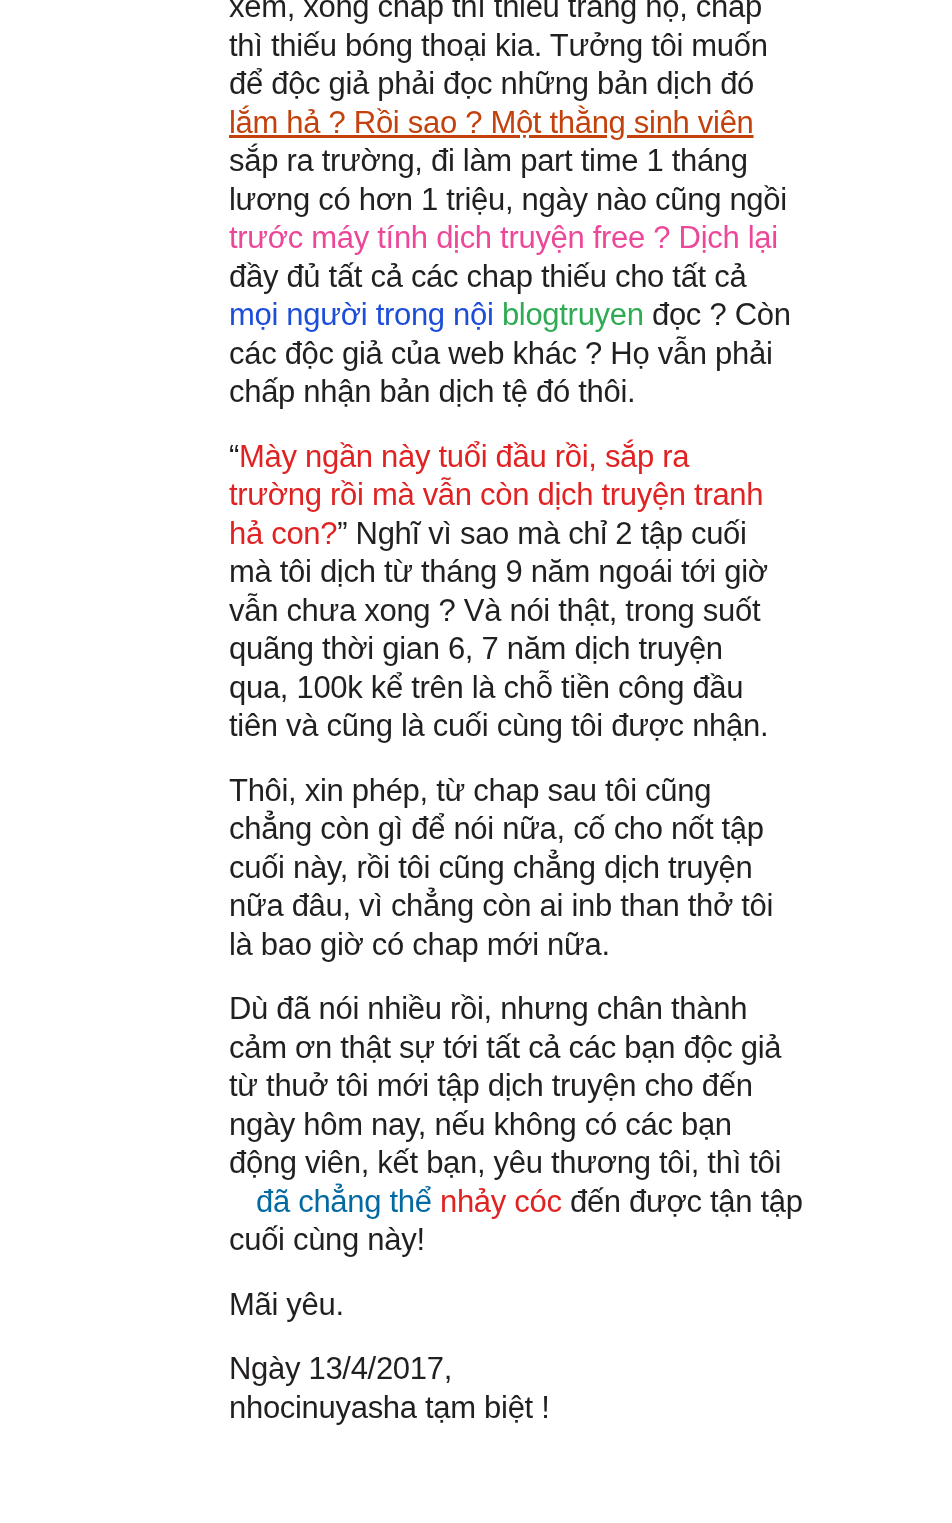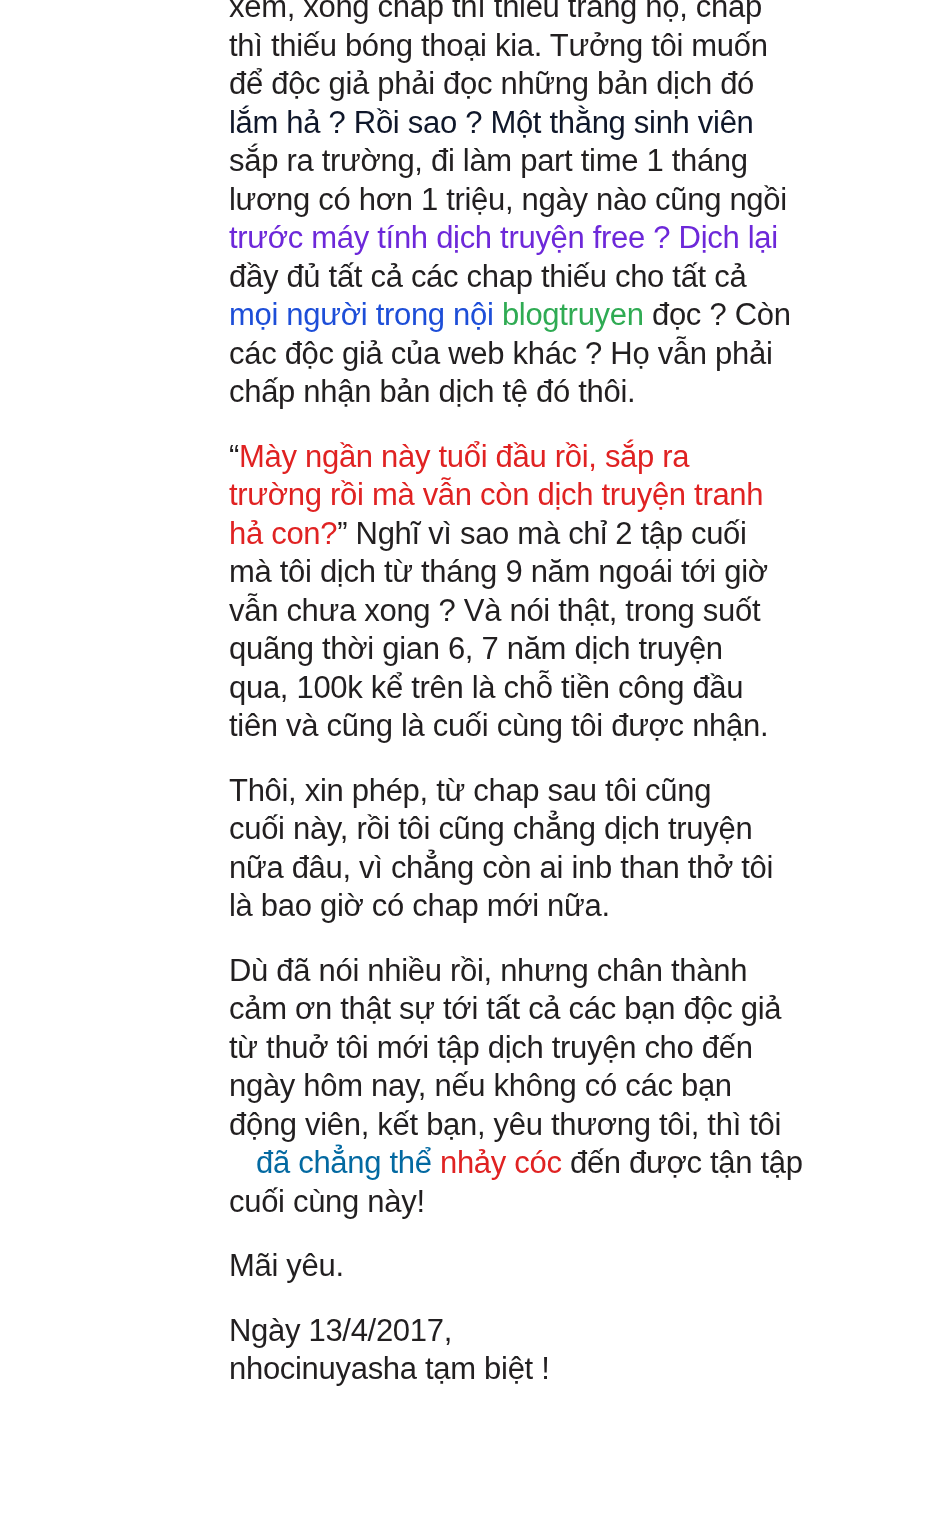--- a/index.html
+++ b/index.html
@@ -43,41 +43,42 @@
 </style>
 </head>
 <body>
 
 <div class="letter-block">
   <div>
       <div class="para">
         <div class="line"><span style="color: rgb(34, 31, 32);">xem, xong chap thì thiếu trang nọ, chap</span></div>
         <div class="line"><span style="color: rgb(34, 31, 32);">thì thiếu bóng thoại kia. Tưởng tôi muốn</span></div>
         <div class="line"><span style="color: rgb(34, 31, 32);">để độc giả phải đọc những bản dịch đó</span></div>
-        <div class="line"><span style="color: #0f172a;">lắm hả ? Rồi sao ? Một thằng sinh viên</span></div>
+        <div class="line"><span style="color: #c2410c; text-decoration: underline;">lắm hả ? Rồi sao ? Một thằng sinh viên</span></div>
         <div class="line"><span style="color: rgb(34, 31, 32);">sắp ra trường, đi làm part time 1 tháng</span></div>
         <div class="line"><span style="color: rgb(34, 31, 32);">lương có hơn 1 triệu, ngày nào cũng ngồi</span></div>
-        <div class="line"><span style="color: #6d28d9; text-align: center;">trước máy tính dịch truyện free ? Dịch lại</span></div>
+        <div class="line"><span style="color: #ec4899; text-align: center;">trước máy tính dịch truyện free ? Dịch lại</span></div>
         <div class="line"><span style="color: rgb(34, 31, 32); text-align: right;">đầy đủ tất cả các chap thiếu cho tất cả</span></div>
         <div class="line"><span style="color: #1d4ed8;">mọi người trong nội </span><span style="color: rgb(47, 171, 83); margin-top: 16px;">blogtruyen</span><span style="color: rgb(34, 31, 32);"> đọc ? Còn</span></div>
         <div class="line"><span style="color: rgb(34, 31, 32);">các độc giả của web khác ? Họ vẫn phải</span></div>
         <div class="line"><span style="color: rgb(34, 31, 32);">chấp nhận bản dịch tệ đó thôi.</span></div>
       </div>
       <div class="para">
         <div class="line"><span style="color: rgb(34, 31, 32);">“</span><span style="color: rgb(224, 34, 34);">Mày ngần này tuổi đầu rồi, sắp ra</span></div>
         <div class="line"><span style="color: rgb(224, 34, 34);">trường rồi mà vẫn còn dịch truyện tranh</span></div>
         <div class="line"><span style="color: rgb(224, 34, 34);">hả con?</span><span style="color: rgb(34, 31, 32);">” Nghĩ vì sao mà chỉ 2 tập cuối</span></div>
         <div class="line"><span style="color: rgb(34, 31, 32);">mà tôi dịch từ tháng 9 năm ngoái tới giờ</span></div>
         <div class="line"><span style="color: rgb(34, 31, 32);">vẫn chưa xong ? Và nói thật, trong suốt</span></div>
         <div class="line"><span style="color: rgb(34, 31, 32);">quãng thời gian 6, 7 năm dịch truyện</span></div>
         <div class="line"><span style="color: rgb(34, 31, 32);">qua, 100k kể trên là chỗ tiền công đầu</span></div>
         <div class="line"><span style="color: rgb(34, 31, 32);">tiên và cũng là cuối cùng tôi được nhận.</span></div>
       </div>
       <div class="para">
         <div class="line"><span style="color: rgb(34, 31, 32);">Thôi, xin phép, từ chap sau tôi cũng</span></div>
+        <div class="line"><span style="color: rgb(34, 31, 32);">chẳng còn gì để nói nữa, cố cho nốt tập</span></div>
         <div class="line"><span style="color: rgb(34, 31, 32);">cuối này, rồi tôi cũng chẳng dịch truyện</span></div>
         <div class="line"><span style="color: rgb(34, 31, 32);">nữa đâu, vì chẳng còn ai inb than thở tôi</span></div>
         <div class="line"><span style="color: rgb(34, 31, 32);">là bao giờ có chap mới nữa.</span></div>
       </div>
       <div class="para">
         <div class="line"><span style="color: rgb(34, 31, 32);">Dù đã nói nhiều rồi, nhưng chân thành</span></div>
         <div class="line"><span style="color: rgb(34, 31, 32);">cảm ơn thật sự tới tất cả các bạn độc giả</span></div>
         <div class="line"><span style="color: rgb(34, 31, 32);">từ thuở tôi mới tập dịch truyện cho đến</span></div>
         <div class="line"><span style="color: rgb(34, 31, 32);">ngày hôm nay, nếu không có các bạn</span></div>
         <div class="line"><span style="color: rgb(34, 31, 32);">động viên, kết bạn, yêu thương tôi, thì tôi</span></div>

